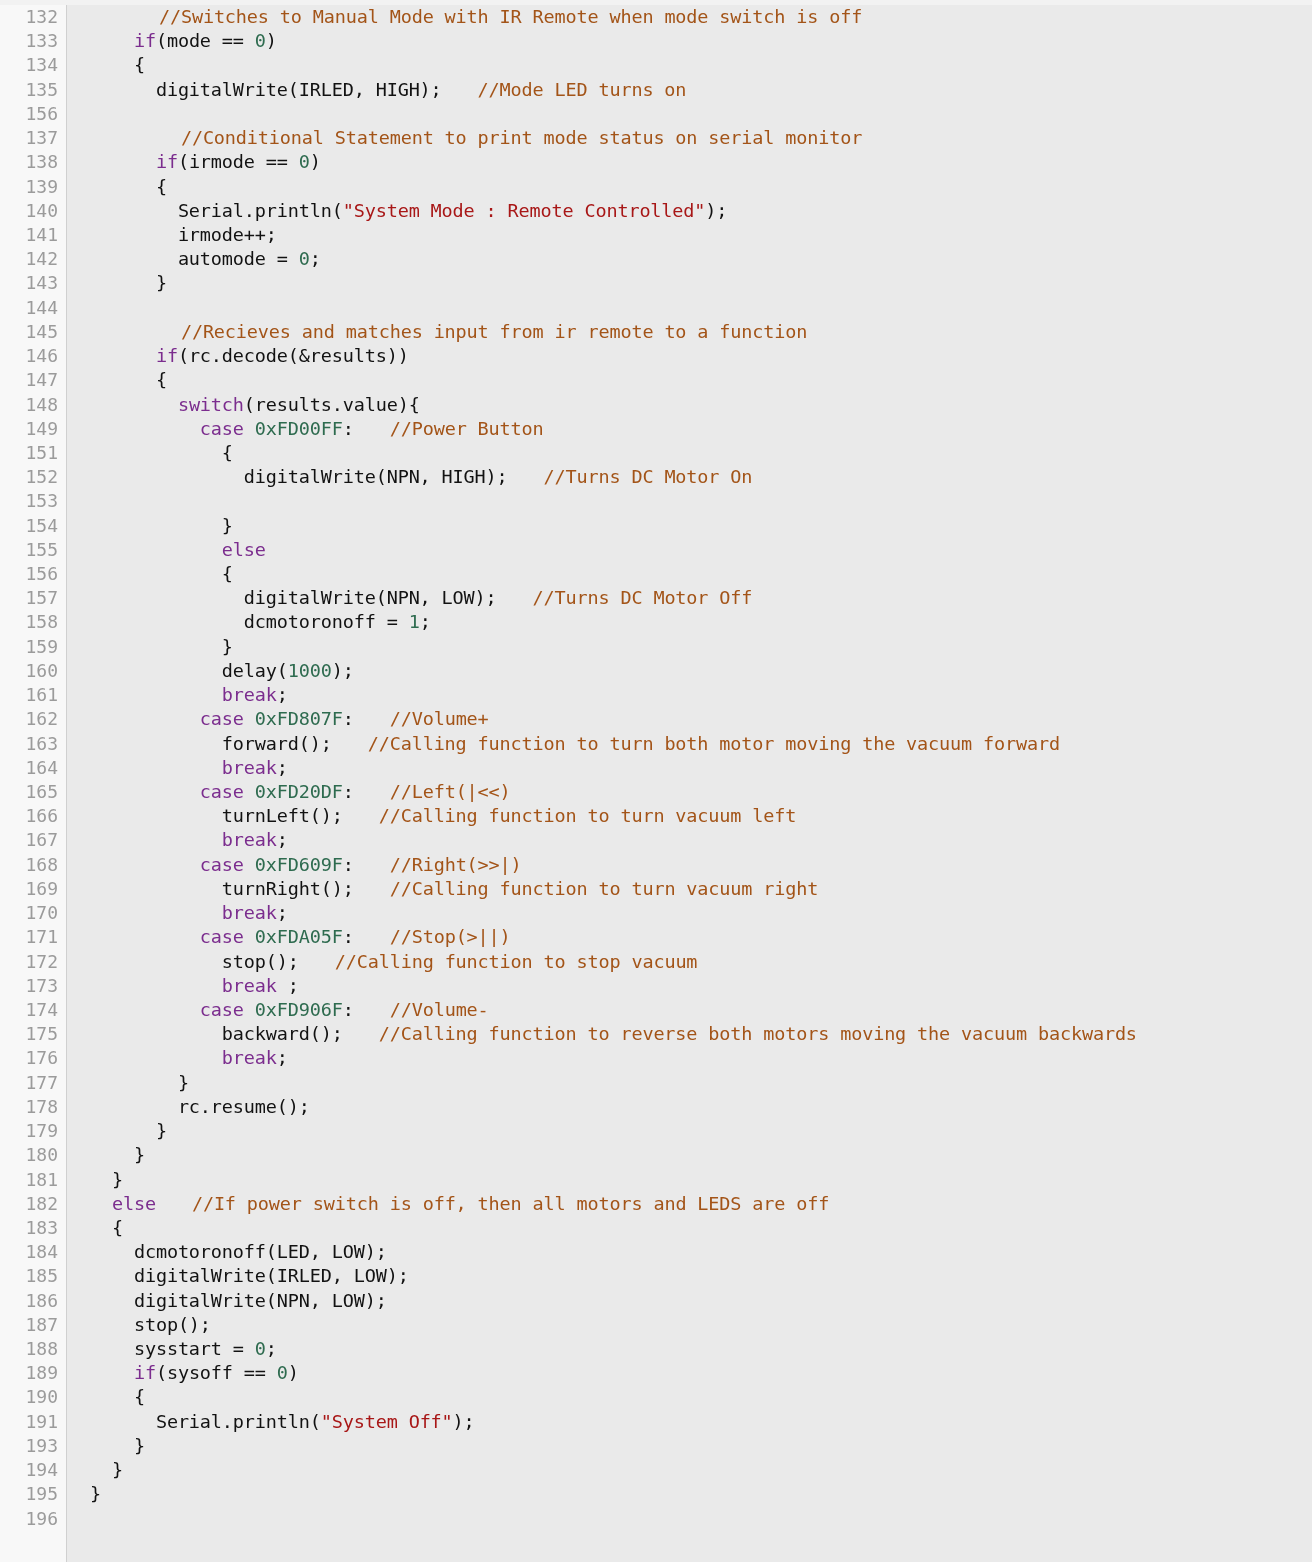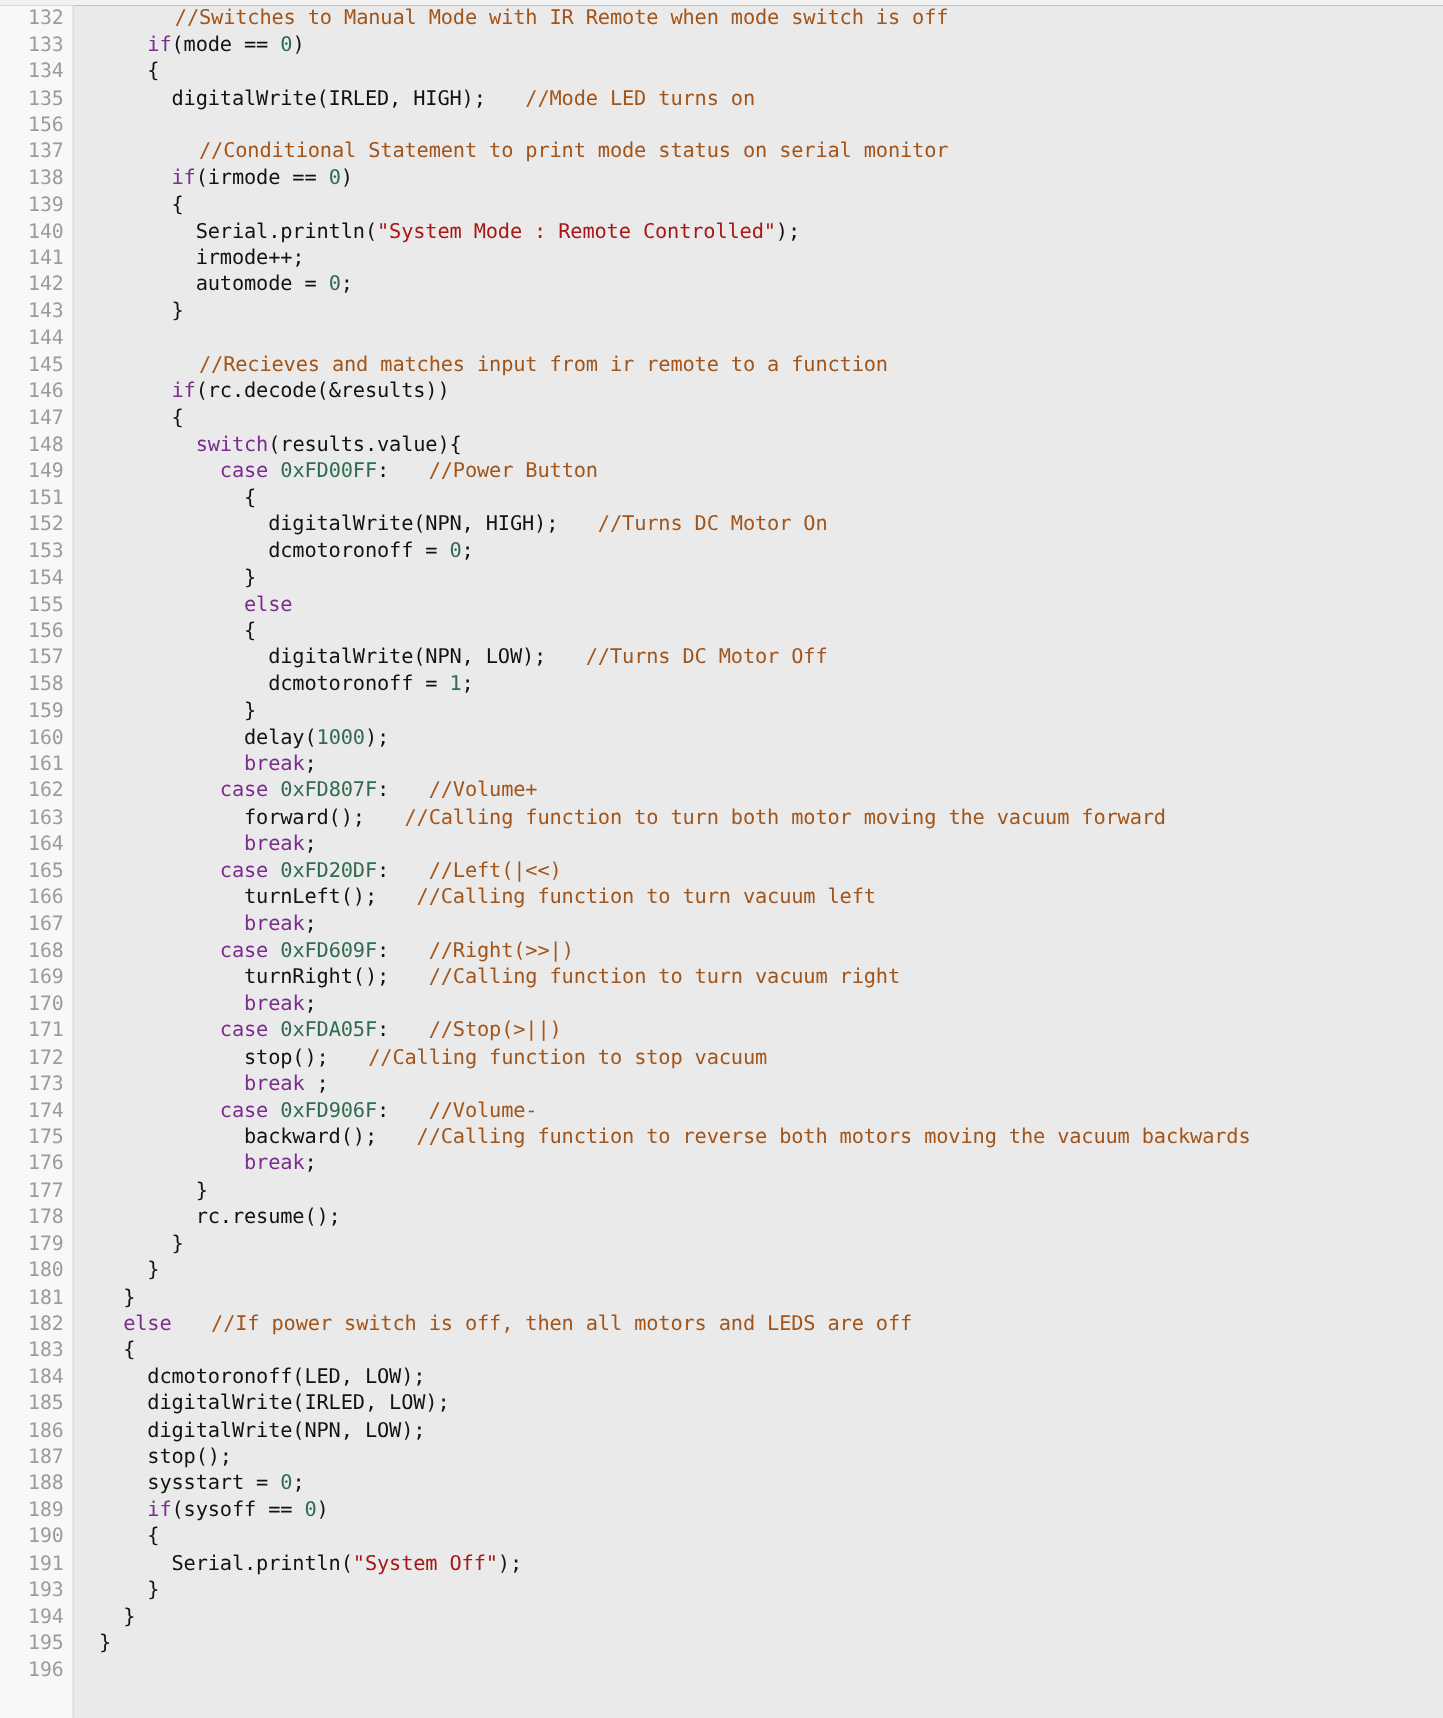--- a/index.html
+++ b/index.html
@@ -104,21 +104,21 @@
         <div class="codeline"><span class="lnum">142</span><span class="ltext"><span class="pln">          automode = </span><span class="num">0</span><span class="pln">;</span></span></div>
         <div class="codeline"><span class="lnum">143</span><span class="ltext"><span class="pln">        }</span></span></div>
         <div class="codeline"><span class="lnum">144</span><span class="ltext"><span class="pln"></span></span></div>
         <div class="codeline"><span class="lnum">145</span><span class="ltext"><span class="pln">        </span><span class="cmt">//Recieves and matches input from ir remote to a function</span></span></div>
         <div class="codeline"><span class="lnum">146</span><span class="ltext"><span class="pln">        </span><span class="kw">if</span><span class="pln">(rc.decode(&amp;results))</span></span></div>
         <div class="codeline"><span class="lnum">147</span><span class="ltext"><span class="pln">        {</span></span></div>
         <div class="codeline"><span class="lnum">148</span><span class="ltext"><span class="pln">          </span><span class="kw">switch</span><span class="pln">(results.value){</span></span></div>
         <div class="codeline"><span class="lnum">149</span><span class="ltext"><span class="pln">            </span><span class="kw">case</span><span class="pln"> </span><span class="num">0xFD00FF</span><span class="pln">: </span><span class="cmt">//Power Button</span></span></div>
         <div class="codeline"><span class="lnum">151</span><span class="ltext"><span class="pln">              {</span></span></div>
         <div class="codeline"><span class="lnum">152</span><span class="ltext"><span class="pln">                digitalWrite(NPN, HIGH); </span><span class="cmt">//Turns DC Motor On</span></span></div>
-        <div class="codeline"><span class="lnum">153</span><span class="ltext"><span class="pln">                dcmotoronoff = </span><span class="num">0</span><span class="pln">;</span></span></div>
+        <div class="codeline"><span class="lnum">153</span></div>
         <div class="codeline"><span class="lnum">154</span><span class="ltext"><span class="pln">              }</span></span></div>
         <div class="codeline"><span class="lnum">155</span><span class="ltext"><span class="pln">              </span><span class="kw">else</span></span></div>
         <div class="codeline"><span class="lnum">156</span><span class="ltext"><span class="pln">              {</span></span></div>
         <div class="codeline"><span class="lnum">157</span><span class="ltext"><span class="pln">                digitalWrite(NPN, LOW); </span><span class="cmt">//Turns DC Motor Off</span></span></div>
         <div class="codeline"><span class="lnum">158</span><span class="ltext"><span class="pln">                dcmotoronoff = </span><span class="num">1</span><span class="pln">;</span></span></div>
         <div class="codeline"><span class="lnum">159</span><span class="ltext"><span class="pln">              }</span></span></div>
         <div class="codeline"><span class="lnum">160</span><span class="ltext"><span class="pln">              delay(</span><span class="num">1000</span><span class="pln">);</span></span></div>
         <div class="codeline"><span class="lnum">161</span><span class="ltext"><span class="pln">              </span><span class="kw">break</span><span class="pln">;</span></span></div>
         <div class="codeline"><span class="lnum">162</span><span class="ltext"><span class="pln">            </span><span class="kw">case</span><span class="pln"> </span><span class="num">0xFD807F</span><span class="pln">: </span><span class="cmt">//Volume+</span></span></div>
         <div class="codeline"><span class="lnum">163</span><span class="ltext"><span class="pln">              forward(); </span><span class="cmt">//Calling function to turn both motor moving the vacuum forward</span></span></div>

